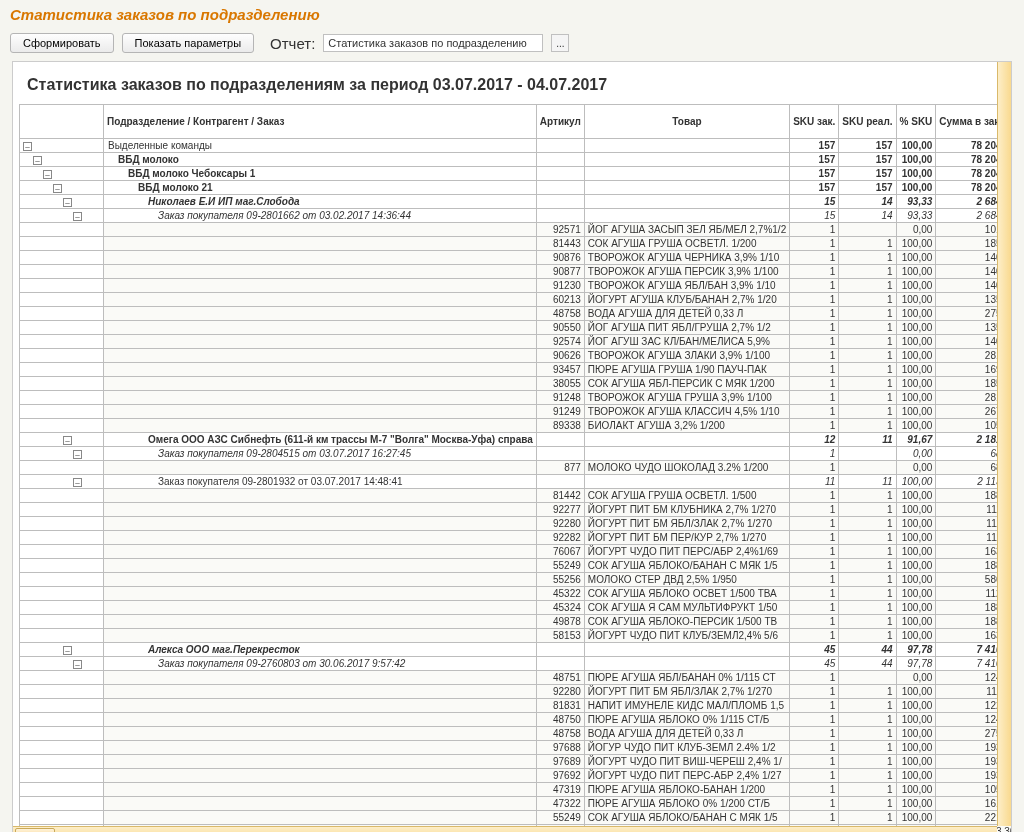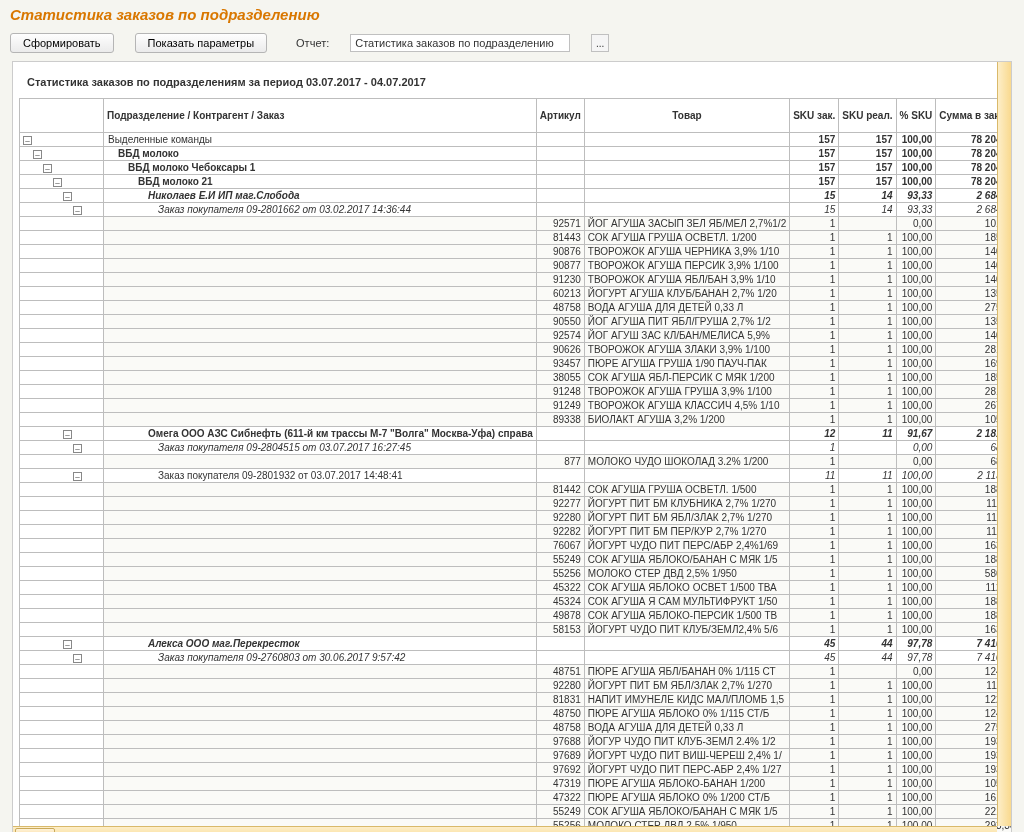--- a/index.html
+++ b/index.html
@@ -1,25 +1,25 @@
 <!DOCTYPE html>
 <html><head>
 <meta charset="utf-8">
 <style>
 *{box-sizing:border-box;margin:0;padding:0;font-family:Arial,sans-serif}
 body{background:#f5f5f0;font-size:10px;color:#333}
 .page-title{color:#d97700;font-size:15px;font-weight:bold;padding:6px 10px;font-style:italic}
-.toolbar{display:flex;align-items:center;gap:21px;padding:4px 10px 8px;}
+.toolbar{display:flex;align-items:center;gap:8px;padding:4px 10px 8px;}
 .btn{background:linear-gradient(#fefefe,#ebebeb);border:1px solid #b5b5b5;border-radius:3px;padding:3px 12px;font-size:11px;cursor:pointer}
-.lbl{font-size:11px;margin-left:8px}
+.lbl{font-size:15px;margin-left:8px}
 .otch-box{background:#fff;border:1px solid #c0c0c0;padding:2px 4px;font-size:11px;width:220px;display:flex;justify-content:space-between;align-items:center}
 .dots{border:1px solid #c0c0c0;background:#f5f5f5;width:18px;height:18px;font-size:10px;display:flex;align-items:center;justify-content:center;cursor:pointer}
 .report-wrap{margin:0 12px 10px 12px;background:#fff;border:1px solid #ccc;overflow:auto;position:relative;height:780px}
 .report-inner{padding:10px 6px}
-.report-heading{font-size:11px;font-weight:bold;margin:4px 0 10px 8px}
+.report-heading{font-size:16px;font-weight:bold;margin:4px 0 10px 8px}
 table{border-collapse:collapse;width:100%;font-size:10px}
 th,td{border:1px solid #bdbdbd;padding:1px 3px;white-space:nowrap;overflow:hidden;text-overflow:ellipsis}
 th{background:#fff;font-weight:bold;text-align:center;vertical-align:middle;height:34px}
 .num{text-align:right}
 .txt{text-align:left}
 .row-shade{background:#fafaf7}
 .tree-col{width:84px;min-width:84px;background:#fff}
 .tree-cell{border:1px solid #bdbdbd;background:#fff;position:relative;height:14px}
 .tgl{width:9px;height:9px;border:1px solid #888;display:inline-block;font-size:8px;line-height:7px;text-align:center;cursor:pointer;background:#fff}
 .c-art{width:44px}.c-tov{width:196px}.c-s1{width:48px}.c-s2{width:58px}.c-s3{width:46px}.c-s4{width:62px}

